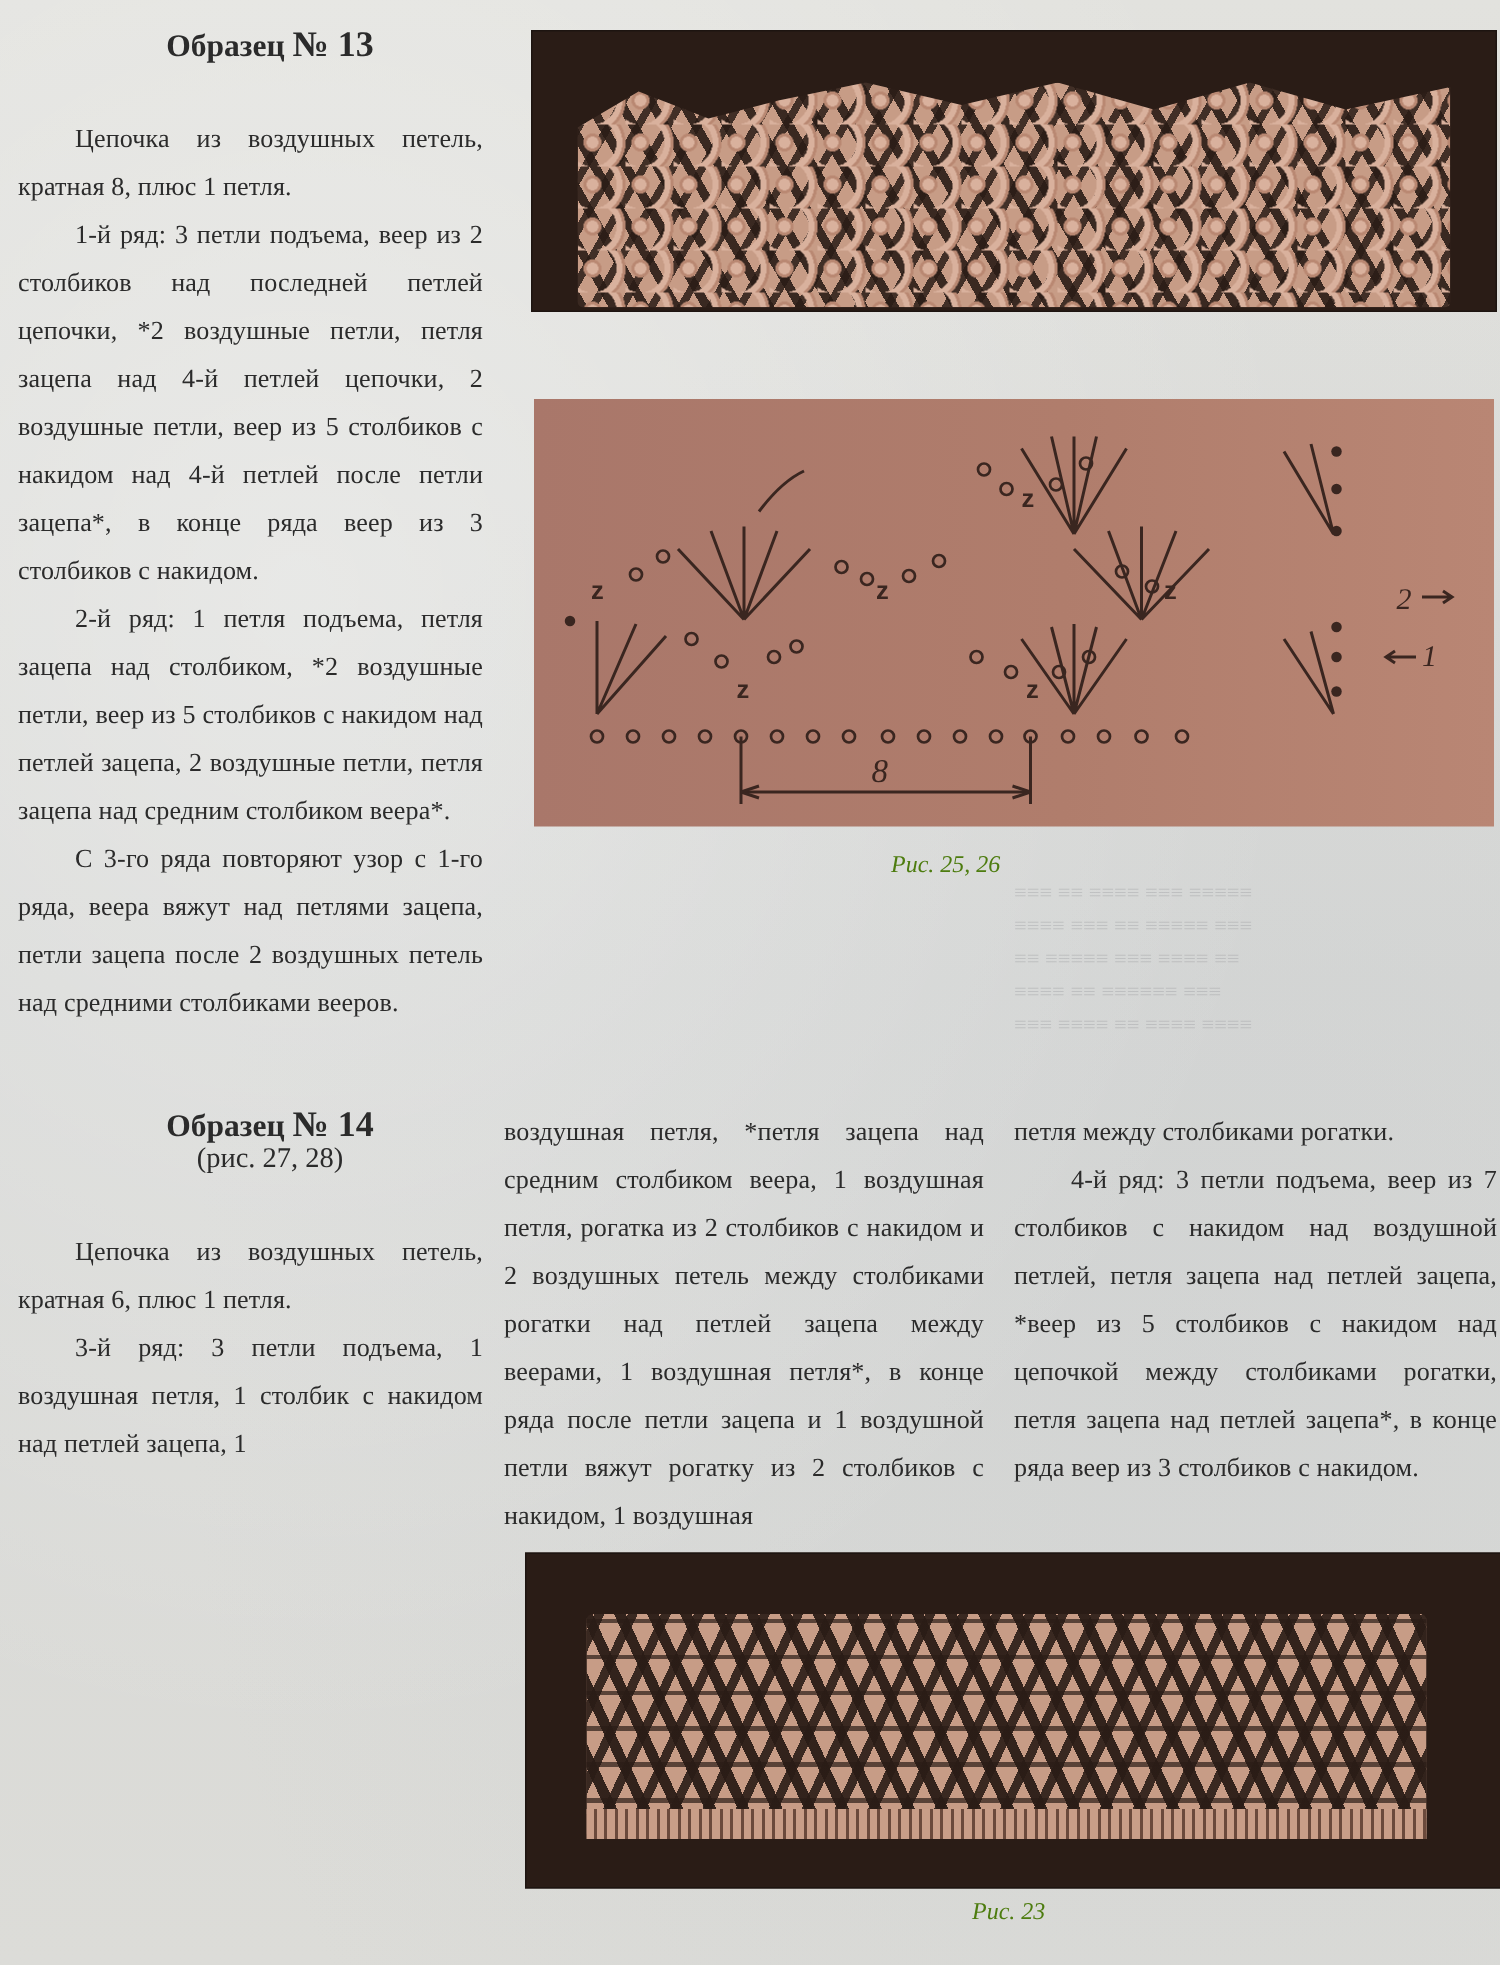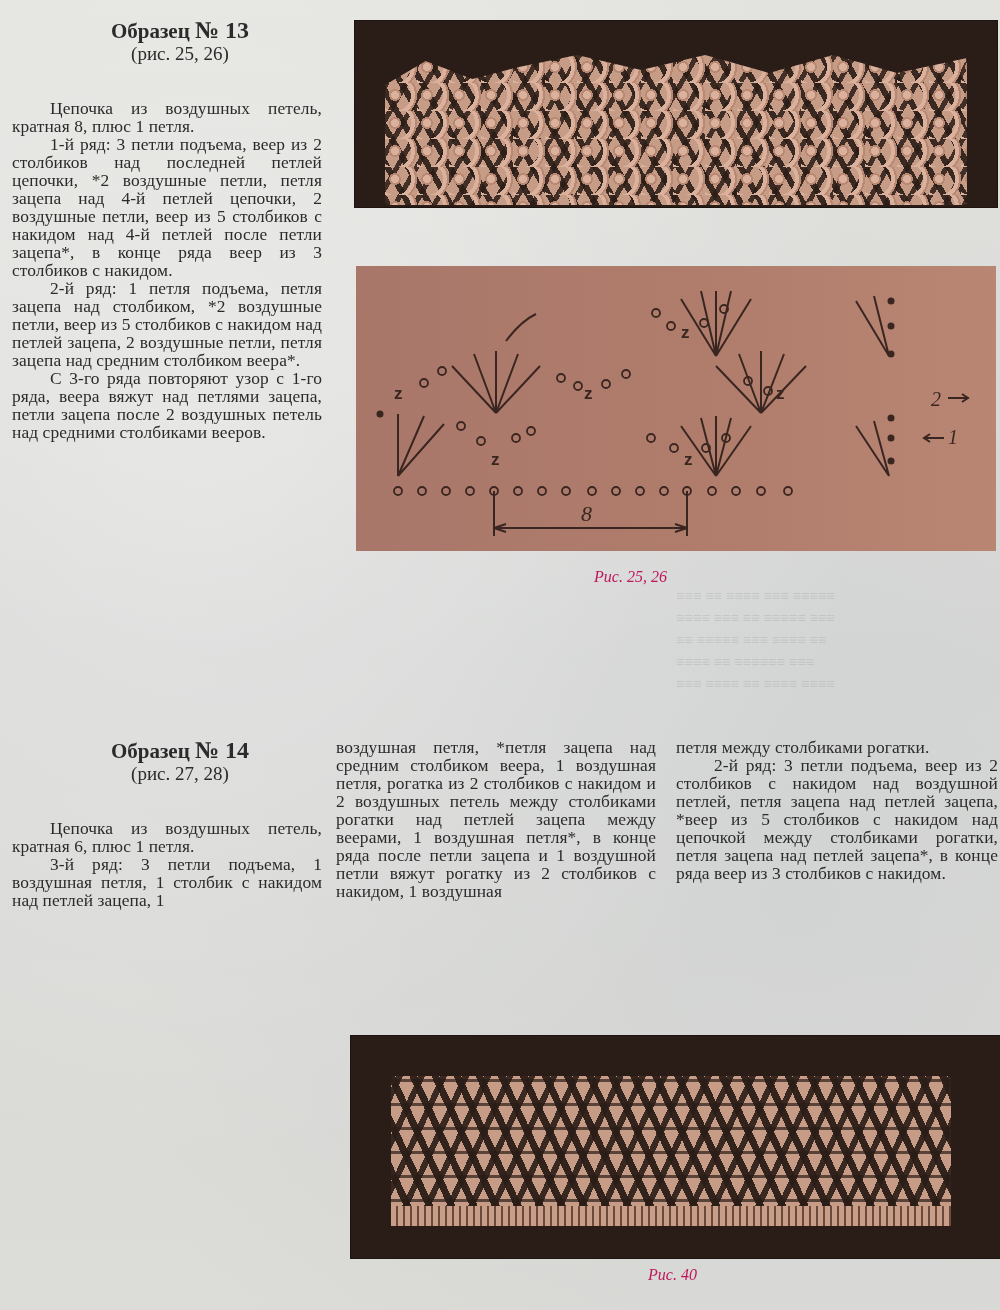--- a/index.html
+++ b/index.html
@@ -23,21 +23,21 @@
   .col-mid-bot { left:336px; top:738px; width:320px; }
   .col-right-bot { left:676px; top:738px; width:322px; }
 
   .heading {
     text-align:center; font-weight:bold; font-size:21px; line-height:24px;
     margin-left:20px;
   }
   .heading .num { font-family:Liberation Serif, serif; font-weight:bold; font-size:24px; }
   .subheading { text-align:center; font-size:19px; line-height:22px; margin-left:20px; }
   .body-text {
-    font-size:17.4px; line-height:18px; text-align:justify;
+    font-size:17.4px; line-height:32px; text-align:justify;
     text-align-last:left; margin:0;
     hyphens:manual; letter-spacing:0.1px;
   }
   .body-text p { margin:0; text-indent:38px; }
   .body-text p.noindent { text-indent:0; }
 
   .photo {
     position:absolute; z-index:1; background:#2a1c16; overflow:hidden;
     border:1px solid #1d1410;
   }
@@ -62,21 +62,21 @@
       #c79c86; }
   .photo-2 .lace-base { position:absolute; left:40px; top:170px; width:560px; height:20px;
     background:repeating-linear-gradient(90deg,#c99e88 0 5px,#6b4a3c 5px 7px); }
 
   .diagram {
     position:absolute; z-index:1; left:356px; top:266px; width:640px; height:285px;
     background:linear-gradient(90deg,#a9776a 0%,#b07d6c 55%,#b98674 100%);
   }
   .caption {
     position:absolute; z-index:1; font-style:italic; font-size:16px;
-    font-family:"Liberation Serif", serif; color:#be185d;
+    font-family:"Liberation Serif", serif; color:#4d7c0f;
   }
   .caption-1 { left:594px; top:568px; }
   .caption-2 { left:648px; top:1266px; }
   .ghost {
     position:absolute; z-index:1; color:rgba(90,90,100,0.18); font-size:15px;
     line-height:22px; overflow:hidden;
   }
 </style>
 </head>
 <body>
@@ -85,21 +85,20 @@
 
 <div class="ghost" style="left:676px;top:585px;width:320px;height:140px;">
 ≡≡≡ ≡≡ ≡≡≡≡ ≡≡≡ ≡≡≡≡≡<br>≡≡≡≡ ≡≡≡ ≡≡ ≡≡≡≡≡ ≡≡≡<br>≡≡ ≡≡≡≡≡ ≡≡≡ ≡≡≡≡ ≡≡<br>≡≡≡≡ ≡≡ ≡≡≡≡≡≡ ≡≡≡<br>≡≡≡ ≡≡≡≡ ≡≡ ≡≡≡≡ ≡≡≡≡
 </div>
 
 <section class="col col-left-top">
   <div class="heading" style="margin-top:18px;">
     <span>Образец</span>
     <span class="num">№ 13</span>
   </div>
-  <div class="subheading">(рис. 25, 26)</div>
   <div class="body-text" style="margin:34px 18px 0 12px;">
     <p>Цепочка из воздушных петель, кратная 8, плюс 1 петля.</p>
     <p>1-й ряд: 3 петли подъема, веер из 2 столбиков над последней петлей цепочки, *2 воздушные петли, петля зацепа над 4-й петлей цепочки, 2 воздушные петли, веер из 5 столбиков с накидом над 4-й петлей после петли зацепа*, в конце ряда веер из 3 столбиков с накидом.</p>
     <p>2-й ряд: 1 петля подъема, петля зацепа над столбиком, *2 воздушные петли, веер из 5 столбиков с накидом над петлей зацепа, 2 воздушные петли, петля зацепа над средним столбиком веера*.</p>
     <p>С 3-го ряда повторяют узор с 1-го ряда, веера вяжут над петлями зацепа, петли зацепа после 2 воздушных петель над средними столбиками вееров.</p>
   </div>
 </section>
 
 <div class="photo photo-1">
   <div class="lace"></div>
@@ -210,21 +209,21 @@
 
 <section class="col col-mid-bot">
   <div class="body-text">
     <p class="noindent">воздушная петля, *петля зацепа над средним столбиком веера, 1 воздушная петля, рогатка из 2 столбиков с накидом и 2 воздушных петель между столбиками рогатки над петлей зацепа между веерами, 1 воздушная петля*, в конце ряда после петли зацепа и 1 воздушной петли вяжут рогатку из 2 столбиков с накидом, 1 воздушная</p>
   </div>
 </section>
 
 <section class="col col-right-bot">
   <div class="body-text">
     <p class="noindent">петля между столбиками рогатки.</p>
-    <p>2-й ряд: 3 петли подъема, веер из 2 столбиков с накидом над воздушной петлей, петля зацепа над петлей зацепа, *веер из 5 столбиков с накидом над цепочкой между столбиками рогатки, петля зацепа над петлей зацепа*, в конце ряда веер из 3 столбиков с накидом.</p>
+    <p>4-й ряд: 3 петли подъема, веер из 7 столбиков с накидом над воздушной петлей, петля зацепа над петлей зацепа, *веер из 5 столбиков с накидом над цепочкой между столбиками рогатки, петля зацепа над петлей зацепа*, в конце ряда веер из 3 столбиков с накидом.</p>
   </div>
 </section>
 
 <div class="photo photo-2">
   <div class="lace"></div>
   <div class="lace-base"></div>
 </div>
-<div class="caption caption-2">Рис. 40</div>
+<div class="caption caption-2">Рис. 23</div>
 
 </body></html>

